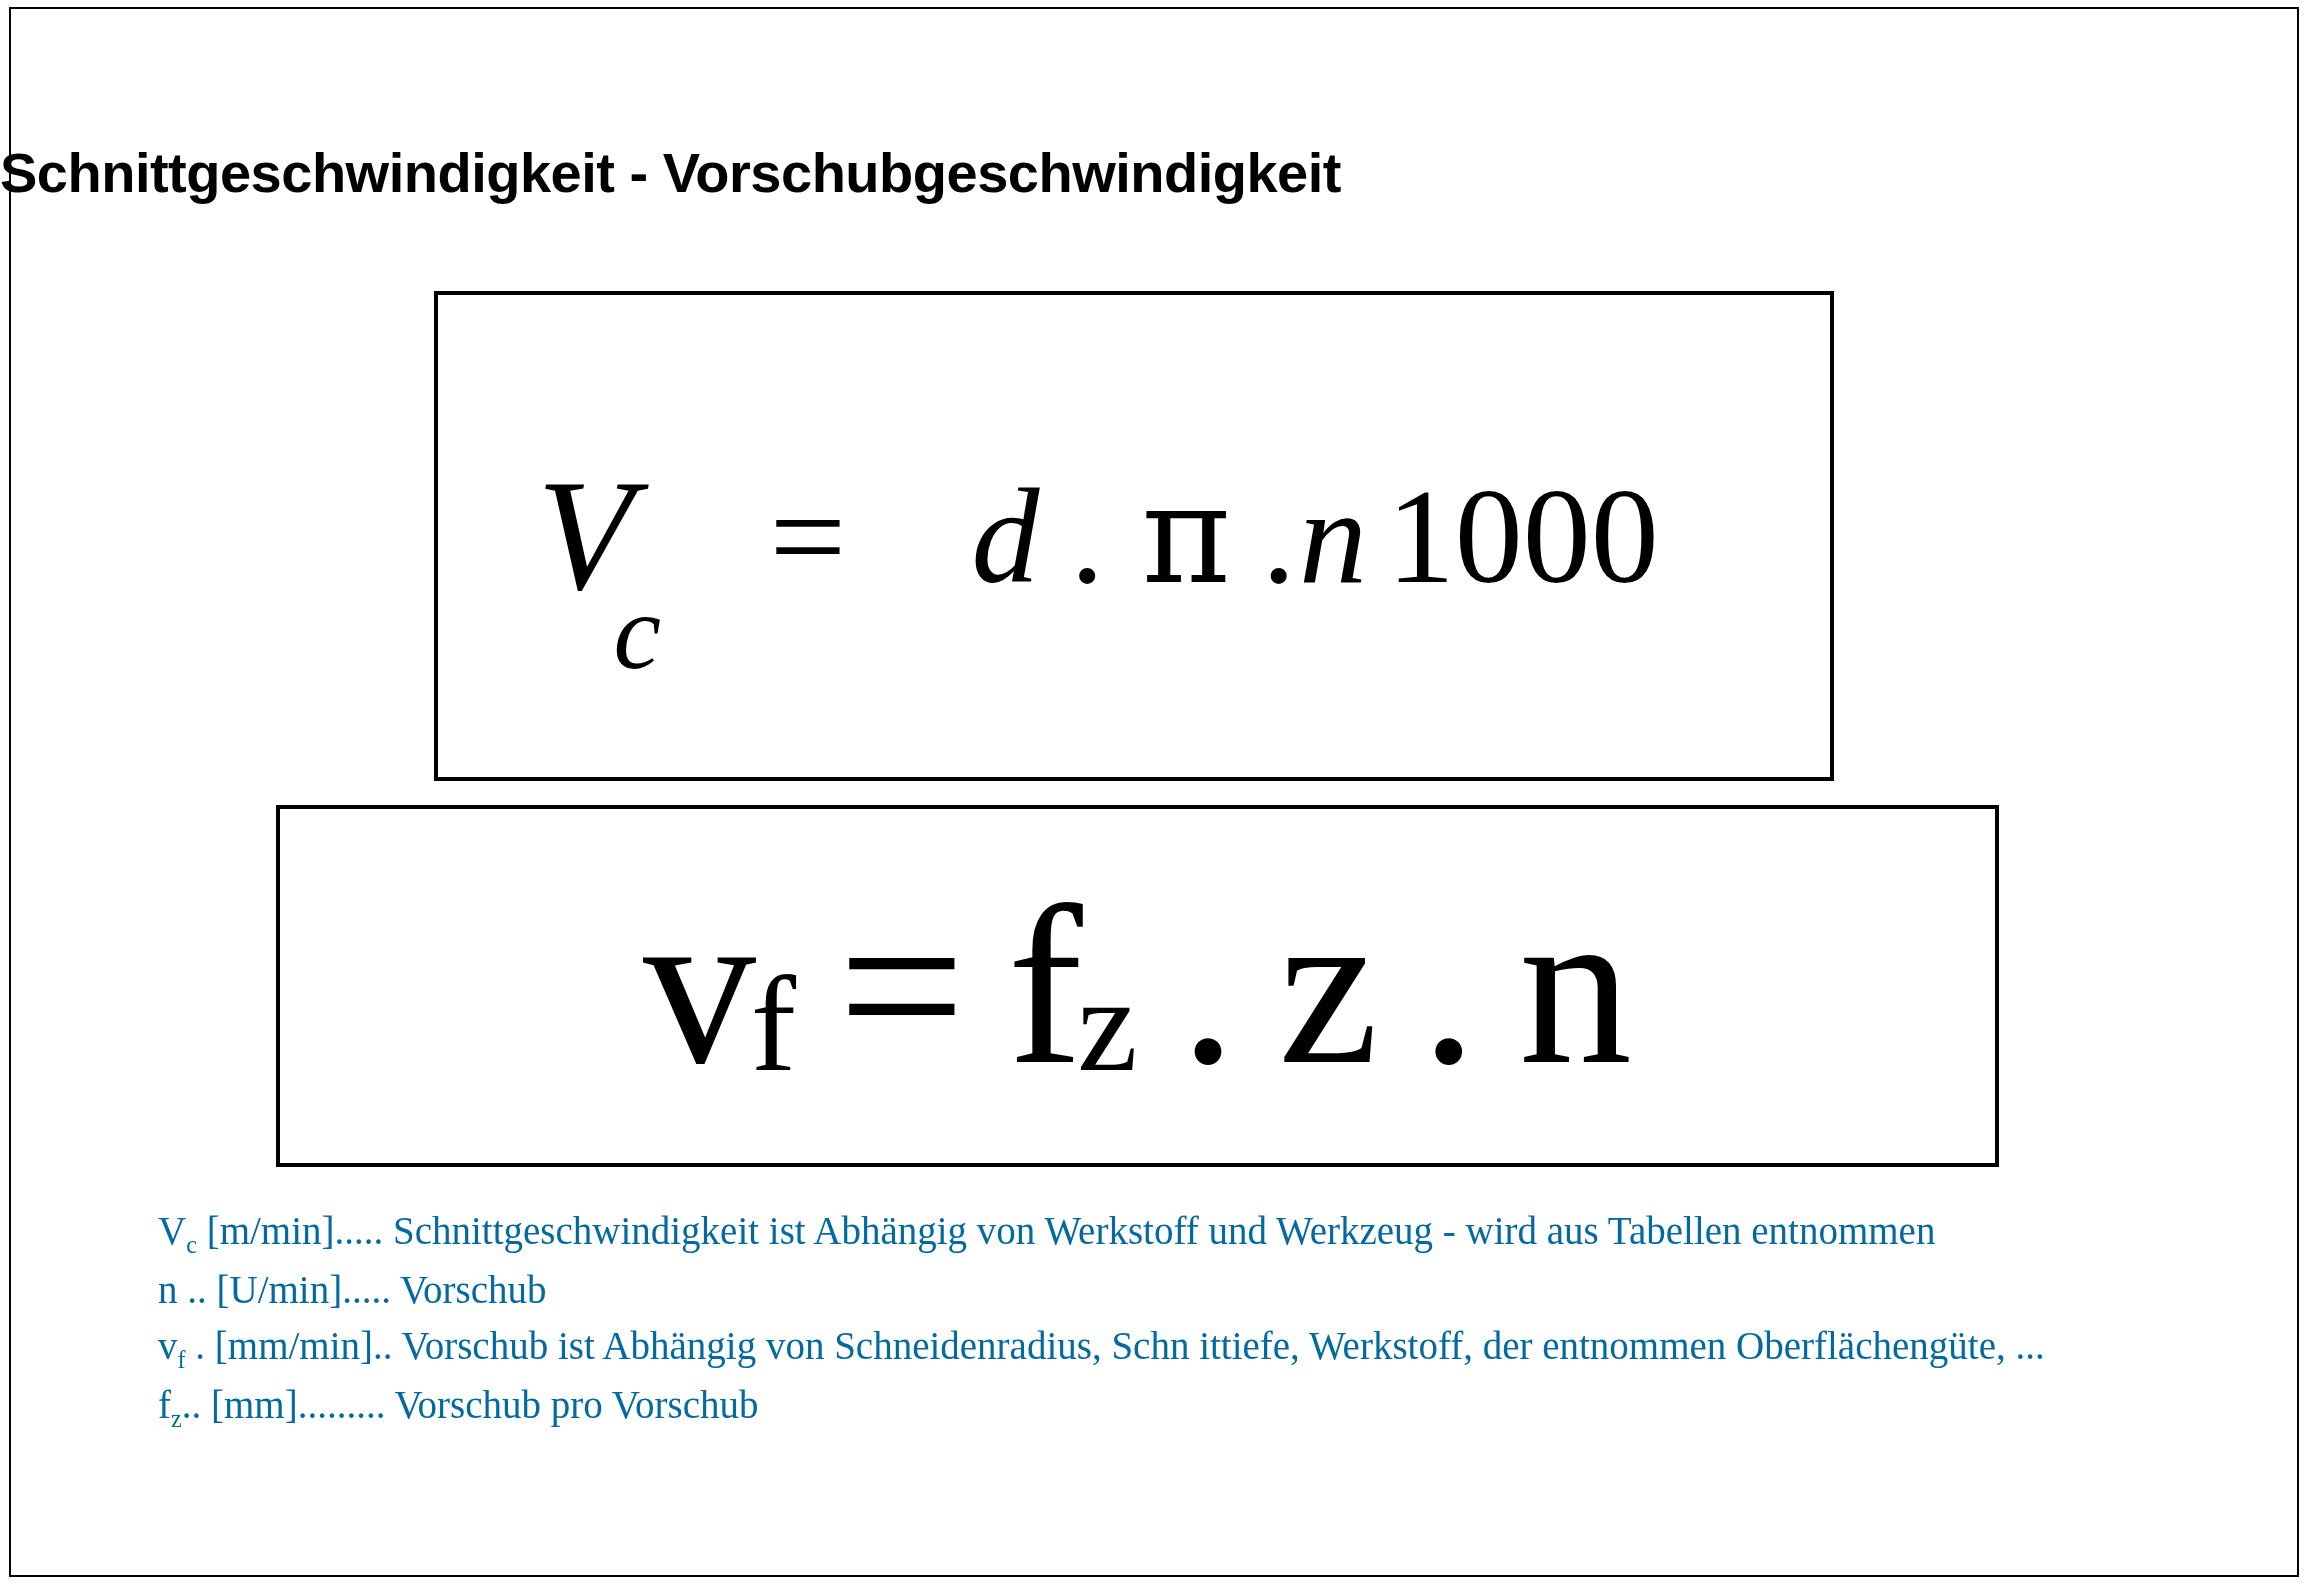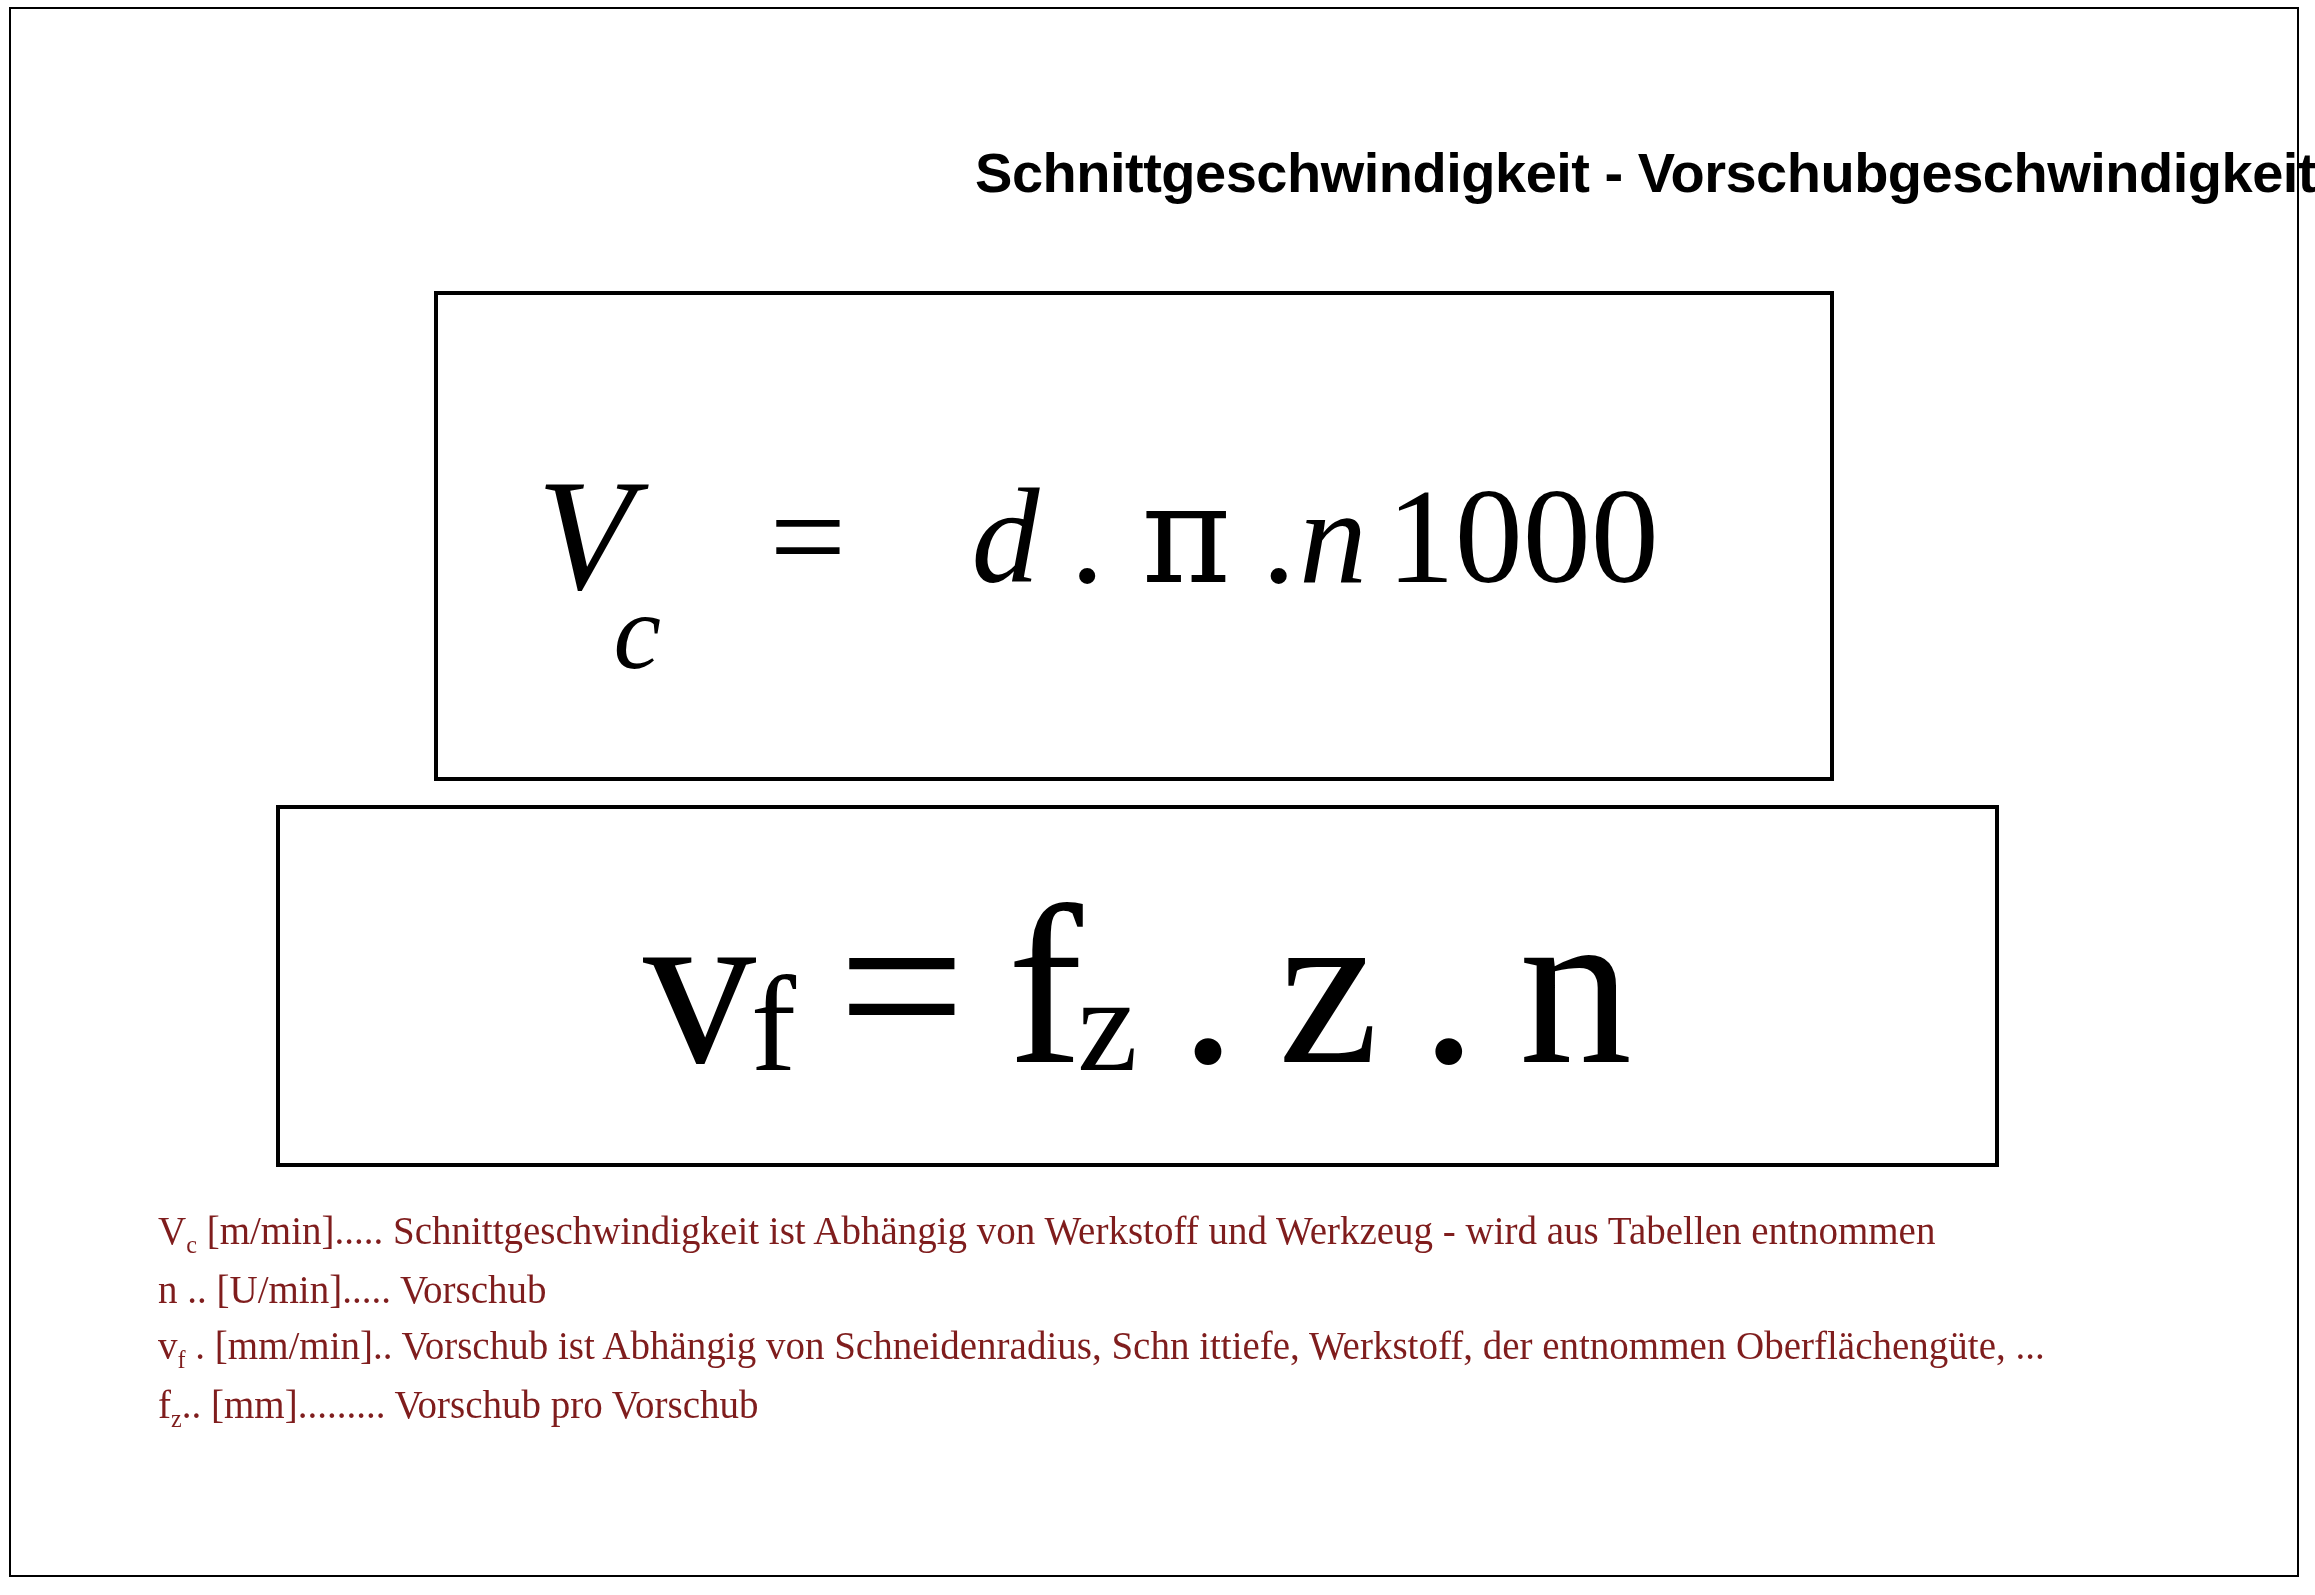--- a/index.html
+++ b/index.html
@@ -29,21 +29,21 @@
     height: 1570px;
     border: 2.7px solid #000;
     box-sizing: border-box;
   }
 
   .title {
     position: absolute;
     left: 0;
     top: 140px;
     width: 2316px;
-    text-align: right;
+    text-align: left;
     font-family: "Liberation Sans", sans-serif;
     font-weight: bold;
     font-size: 56px;
     letter-spacing: -0.5px;
     color: #000;
     white-space: nowrap;
   }
 
   
   .box1 {
@@ -149,21 +149,21 @@
   }
 
   
   .legend {
     position: absolute;
     left: 158px;
     top: 1203px;
     width: 2081px;
     font-size: 39px;
     line-height: 1.42;
-    color: #7f1d1d;
+    color: #0369a1;
   }
   .legend .row {
     white-space: nowrap;
   }
   .legend .sym {
     display: inline;
   }
   .legend .sym sub {
     font-size: 0.62em;
   }

